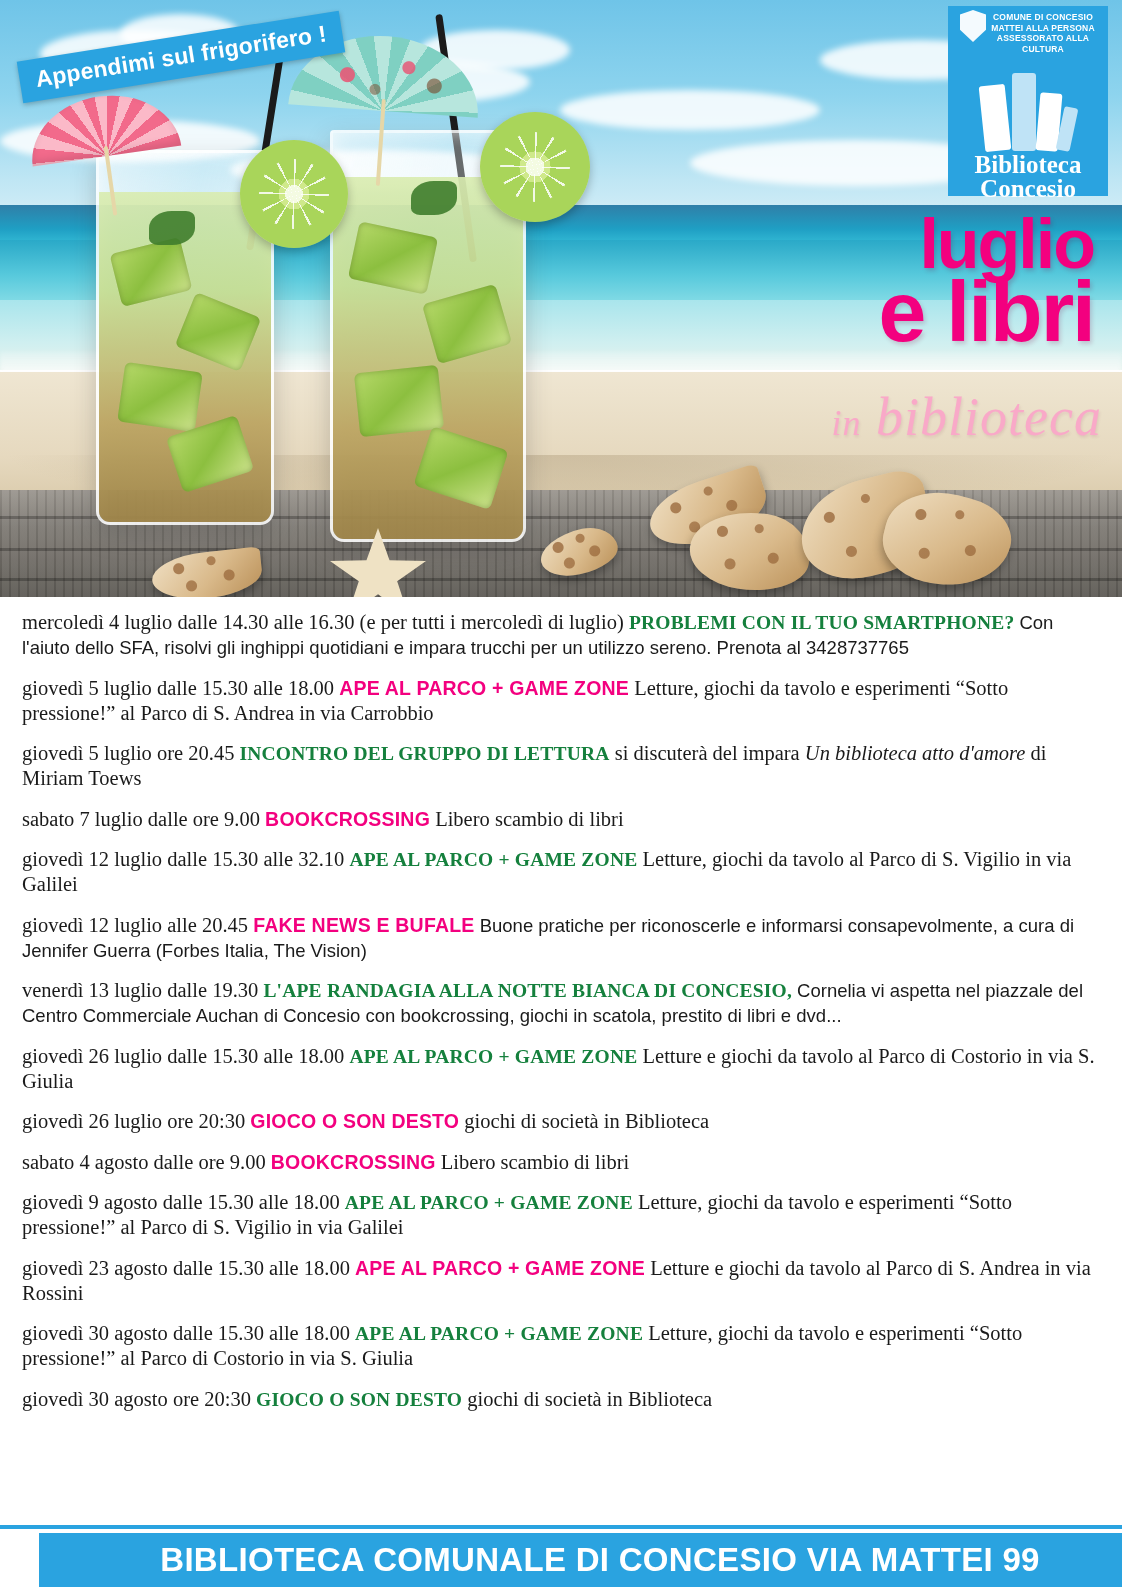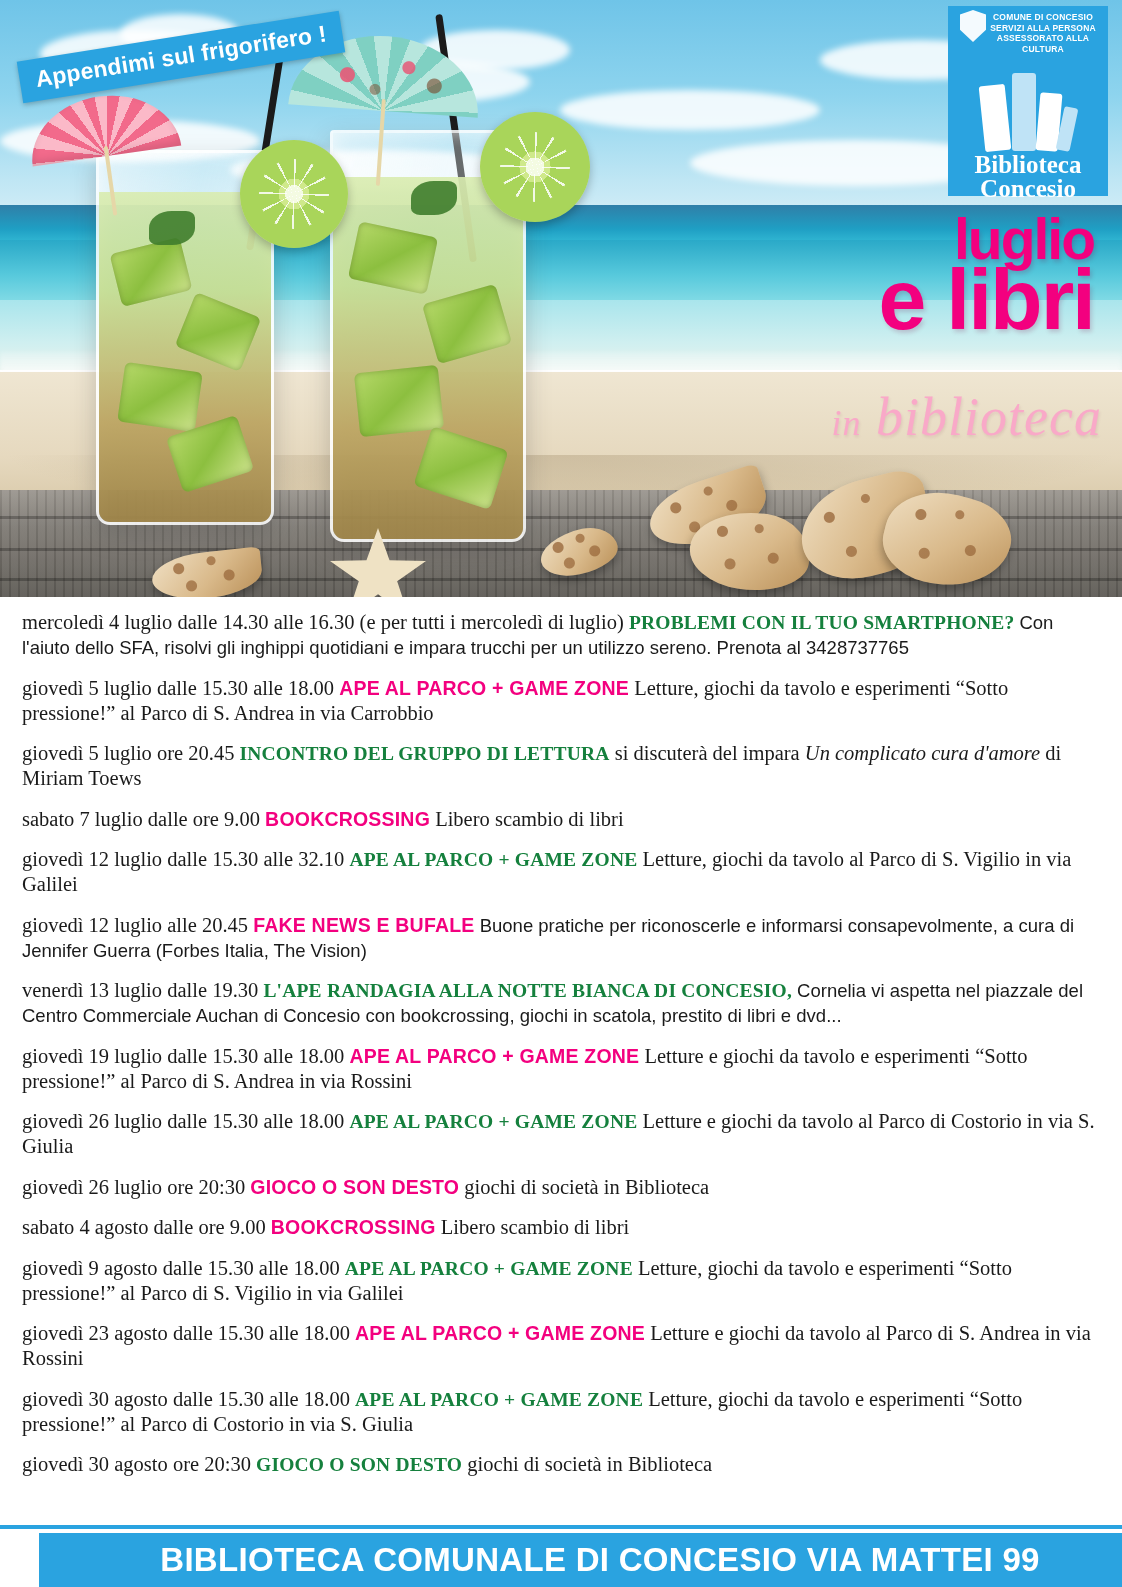--- a/index.html
+++ b/index.html
@@ -226,21 +226,21 @@
   
   .big-title {
     position: absolute; right: 28px; top: 215px;
     text-align: right;
     font-family: "Liberation Sans", sans-serif;
     color: #f3007f;
     font-weight: bold;
     line-height: .85;
     text-shadow: 2px 3px 4px rgba(120,0,60,0.18);
   }
-  .big-title .l1 { font-size: 57px; letter-spacing: -2px; display: block; }
+  .big-title .l1 { font-size: 70px; letter-spacing: -2px; display: block; }
   .big-title .l2 { font-size: 86px; letter-spacing: -2px; display: block; }
   .script {
     position: absolute; right: 20px; top: 386px;
     font-family: "Liberation Serif", serif;
     font-style: italic;
     font-size: 54px;
     color: #f9a9c8;
     letter-spacing: 1px;
     text-shadow: 1px 2px 3px rgba(120,0,60,0.10);
   }
@@ -372,21 +372,21 @@
     <div class="shell-dots" style="inset:0;"></div>
   </div>
 
   <div class="ribbon">
     <span>Appendimi sul frigorifero !</span>
   </div>
 
   <div class="logo-box">
     <div class="logo-crest"></div>
     <div class="logo-comune" style="margin-left:30px;">COMUNE DI CONCESIO</div>
-    <div class="logo-comune" style="margin-left:30px;">SERVIZI ALLA PERSONA</div>
+    <div class="logo-comune" style="margin-left:30px;">MATTEI ALLA PERSONA</div>
     <div class="logo-comune" style="margin-left:30px;">ASSESSORATO ALLA CULTURA</div>
 
     <div class="logo-books">
       <div class="bk" style="left:6px; width:26px; height:66px; transform: rotate(-6deg);"></div>
       <div class="bk shade" style="left:36px; width:24px; height:78px;"></div>
       <div class="bk" style="left:62px; width:22px; height:58px; transform: rotate(5deg);"></div>
       <div class="bk shade" style="left:84px; width:14px; height:44px; transform: rotate(12deg);"></div>
     </div>
 
     <div class="logo-title">Biblioteca</div>
@@ -399,26 +399,25 @@
   </div>
   <div class="script">
     <span class="small">in</span>
     <span>biblioteca</span>
   </div>
 </div>
 
 <div class="program" id="events-list">
     <p class="ev"><span>mercoledì 4 luglio dalle 14.30 alle 16.30 (e per tutti i mercoledì di luglio) </span><span class="hl soft">PROBLEMI CON IL TUO SMARTPHONE?</span> <span class="sans">Con l'aiuto dello SFA, risolvi gli inghippi quotidiani e impara trucchi per un utilizzo sereno. Prenota al 3428737765</span></p>
     <p class="ev"><span>giovedì 5 luglio dalle 15.30 alle 18.00 </span><span class="hl strong">APE AL PARCO + GAME ZONE</span> <span class="">Letture, giochi da tavolo e esperimenti “Sotto pressione!” al Parco di S. Andrea in via Carrobbio</span></p>
-    <p class="ev"><span>giovedì 5 luglio ore 20.45 </span><span class="hl soft">INCONTRO DEL GRUPPO DI LETTURA</span> <span class="">si discuterà del impara </span><span class="it">Un complicato cura d'amore</span><span> di Miriam Toews</span></p>
+    <p class="ev"><span>giovedì 5 luglio ore 20.45 </span><span class="hl soft">INCONTRO DEL GRUPPO DI LETTURA</span> <span class="">si discuterà del impara </span><span class="it">Un biblioteca atto d'amore</span><span> di Miriam Toews</span></p>
     <p class="ev"><span>sabato 7 luglio dalle ore 9.00 </span><span class="hl strong">BOOKCROSSING</span> <span class="">Libero scambio di libri</span></p>
     <p class="ev"><span>giovedì 12 luglio dalle 15.30 alle 32.10 </span><span class="hl soft">APE AL PARCO + GAME ZONE</span> <span class="">Letture, giochi da tavolo al Parco di  S. Vigilio in via Galilei</span></p>
     <p class="ev"><span>giovedì 12 luglio  alle 20.45 </span><span class="hl strong">FAKE NEWS E BUFALE</span> <span class="sans">Buone pratiche per riconoscerle e informarsi consapevolmente, a cura di Jennifer Guerra (Forbes Italia, The Vision)</span></p>
     <p class="ev"><span>venerdì 13 luglio  dalle 19.30 </span><span class="hl soft">L'APE RANDAGIA ALLA NOTTE BIANCA DI CONCESIO,</span> <span class="sans">Cornelia vi aspetta nel piazzale del Centro Commerciale Auchan di Concesio con bookcrossing, giochi in scatola, prestito di libri e dvd...</span></p>
-    <p class="ev"><span>giovedì 19 luglio dalle 15.30 alle 18.00 </span><span class="hl strong">APE AL PARCO + GAME ZONE</span> <span class="">Letture e giochi da tavolo e esperimenti “Sotto pressione!” al Parco di S. Andrea in via Rossini</span></p>
     <p class="ev"><span>giovedì 26 luglio dalle 15.30 alle 18.00 </span><span class="hl soft">APE AL PARCO + GAME ZONE</span> <span class="">Letture e giochi da tavolo al Parco di Costorio in via S. Giulia</span></p>
     <p class="ev"><span>giovedì 26 luglio ore 20:30 </span><span class="hl strong">GIOCO O SON DESTO</span> <span class="">giochi di società in Biblioteca</span></p>
     <p class="ev"><span>sabato 4 agosto dalle ore 9.00 </span><span class="hl strong">BOOKCROSSING</span> <span class="">Libero scambio di libri</span></p>
     <p class="ev"><span>giovedì 9 agosto dalle 15.30 alle 18.00 </span><span class="hl soft">APE AL PARCO + GAME ZONE</span> <span class="">Letture, giochi da tavolo e esperimenti “Sotto pressione!” al Parco di S. Vigilio in via Galilei</span></p>
     <p class="ev"><span>giovedì 23 agosto  dalle 15.30 alle 18.00 </span><span class="hl strong">APE AL PARCO + GAME ZONE</span> <span class="">Letture e giochi da tavolo al Parco di S. Andrea in via Rossini</span></p>
     <p class="ev"><span>giovedì 30 agosto dalle 15.30 alle 18.00 </span><span class="hl soft">APE AL PARCO + GAME ZONE</span> <span class="">Letture, giochi da tavolo e esperimenti “Sotto pressione!” al Parco di Costorio in via S. Giulia</span></p>
     <p class="ev"><span>giovedì 30 agosto ore 20:30 </span><span class="hl soft">GIOCO O SON DESTO</span> <span class="">giochi di società in Biblioteca</span></p>
   </div>
 
 <div class="footer-rule"></div>

